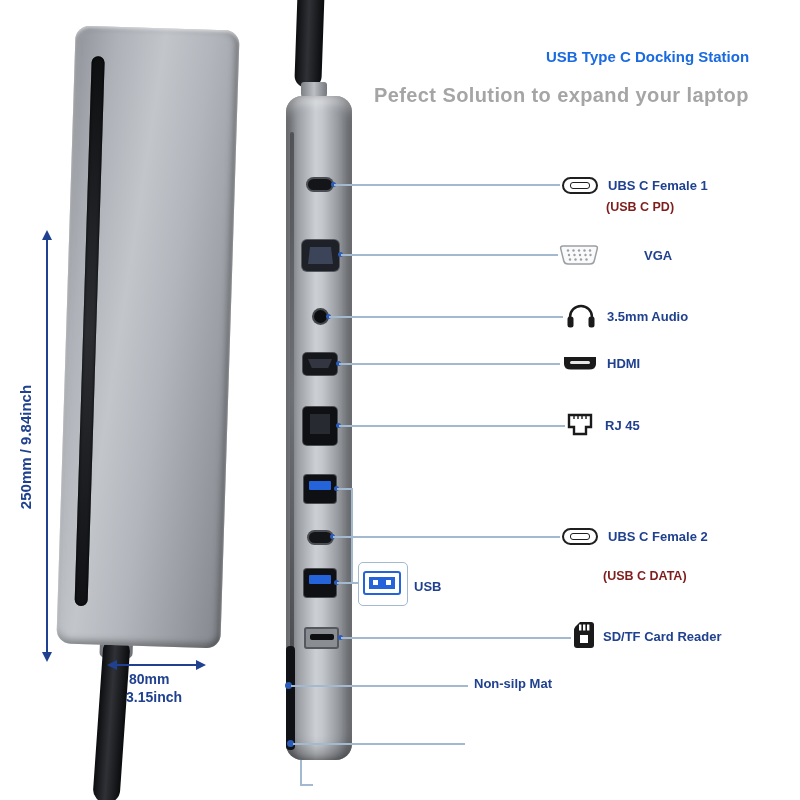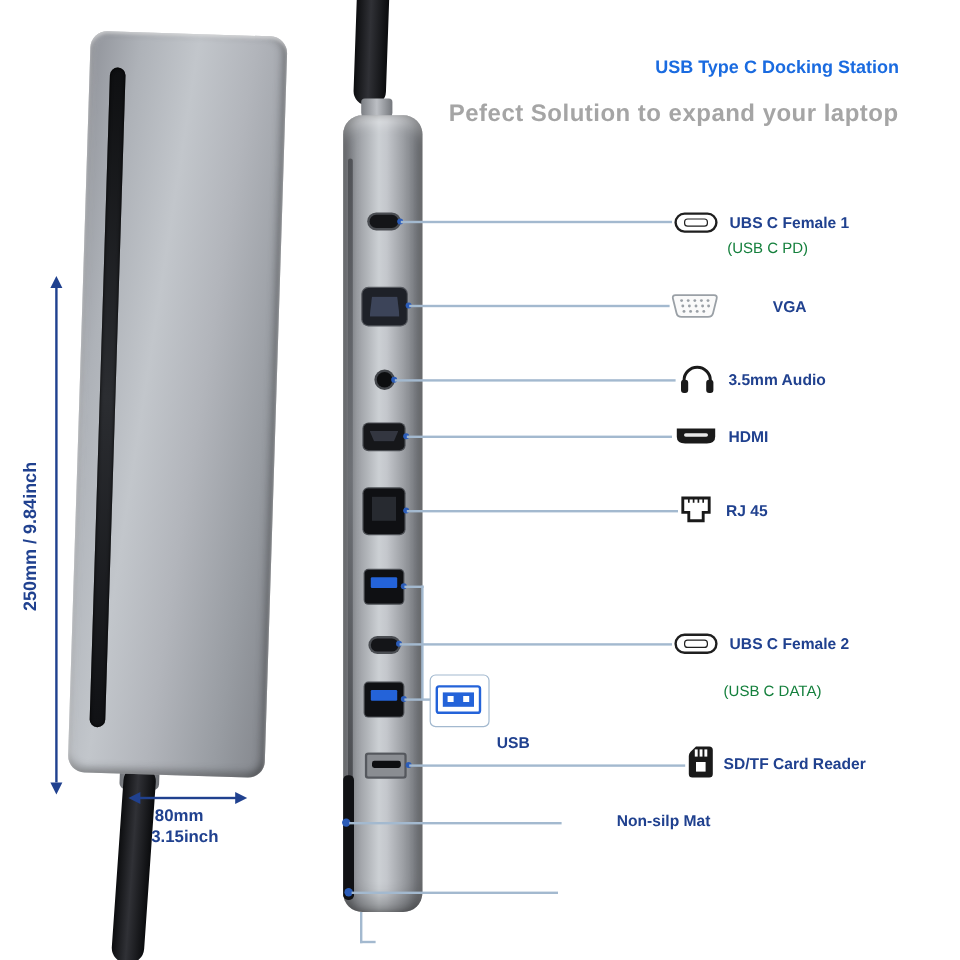--- a/index.html
+++ b/index.html
@@ -79,21 +79,21 @@
   .sd-slot{position:absolute;left:6px;top:7px;width:24px;height:6px;border-radius:2px;background:#0d0e10;}
 
   
   .lead{position:absolute;height:1.5px;background:var(--leader-line);}
   .lead-v{position:absolute;width:1.5px;background:var(--leader-line);}
   .dot{position:absolute;width:5px;height:5px;border-radius:50%;background:var(--leader-dot);}
   .dot-lg{width:7px;height:7px;}
 
   
   .lbl{position:absolute;font-size:13px;font-weight:700;color:var(--label-navy);white-space:nowrap;}
-  .lbl-sub{position:absolute;font-size:12.5px;font-weight:400;color:#15803d;white-space:nowrap;}
+  .lbl-sub{position:absolute;font-size:12.5px;font-weight:700;color:#7f1d1d;white-space:nowrap;}
   .lbl-small{font-size:12px;letter-spacing:-0.2px;}
 
   
   .icon-usbc{width:36px;height:17px;border:2.5px solid #1f1f1f;border-radius:9px;background:#fff;}
   .icon-usbc::after{content:'';position:absolute;left:6px;top:3px;width:18px;height:5px;
     border:1.5px solid #1f1f1f;border-radius:3px;}
   .usb-frame{width:50px;height:44px;border:1.5px solid var(--leader-line);border-radius:5px;background:#fff;}
   .usb-icon{position:absolute;left:4px;top:8px;width:38px;height:24px;border:2px solid var(--usb-blue);border-radius:3px;}
   .usb-icon-core{position:absolute;left:4px;top:4px;width:26px;height:12px;background:var(--usb-blue);}
   .usb-icon-core::before{content:'';position:absolute;left:4px;top:3px;width:5px;height:5px;background:#fff;}
@@ -246,17 +246,17 @@
   </span>
 
   <span class="lbl" style="left:608px;top:178px;">UBS C Female 1</span>
   <span class="lbl-sub" style="left:606px;top:200px;">(USB C PD)</span>
   <span class="lbl" style="left:644px;top:248px;">VGA</span>
   <span class="lbl" style="left:607px;top:309px;">3.5mm Audio</span>
   <span class="lbl" style="left:607px;top:356px;">HDMI</span>
   <span class="lbl" style="left:605px;top:418px;">RJ 45</span>
   <span class="lbl" style="left:608px;top:529px;">UBS C Female 2</span>
   <span class="lbl-sub" style="left:603px;top:553px;margin-top:16px;">(USB C DATA)</span>
-  <span class="lbl" style="left:414px;top:579px;margin-top:32px;">USB</span>
+  <span class="lbl" style="left:414px;top:579px;">USB</span>
   <span class="lbl" style="left:603px;top:629px;">SD/TF Card Reader</span>
-  <span class="lbl" style="left:474px;top:676px;margin-left:40px;">Non-silp Mat</span>
+  <span class="lbl" style="left:474px;top:676px;">Non-silp Mat</span>
 
 </div>
 
 </body></html>

